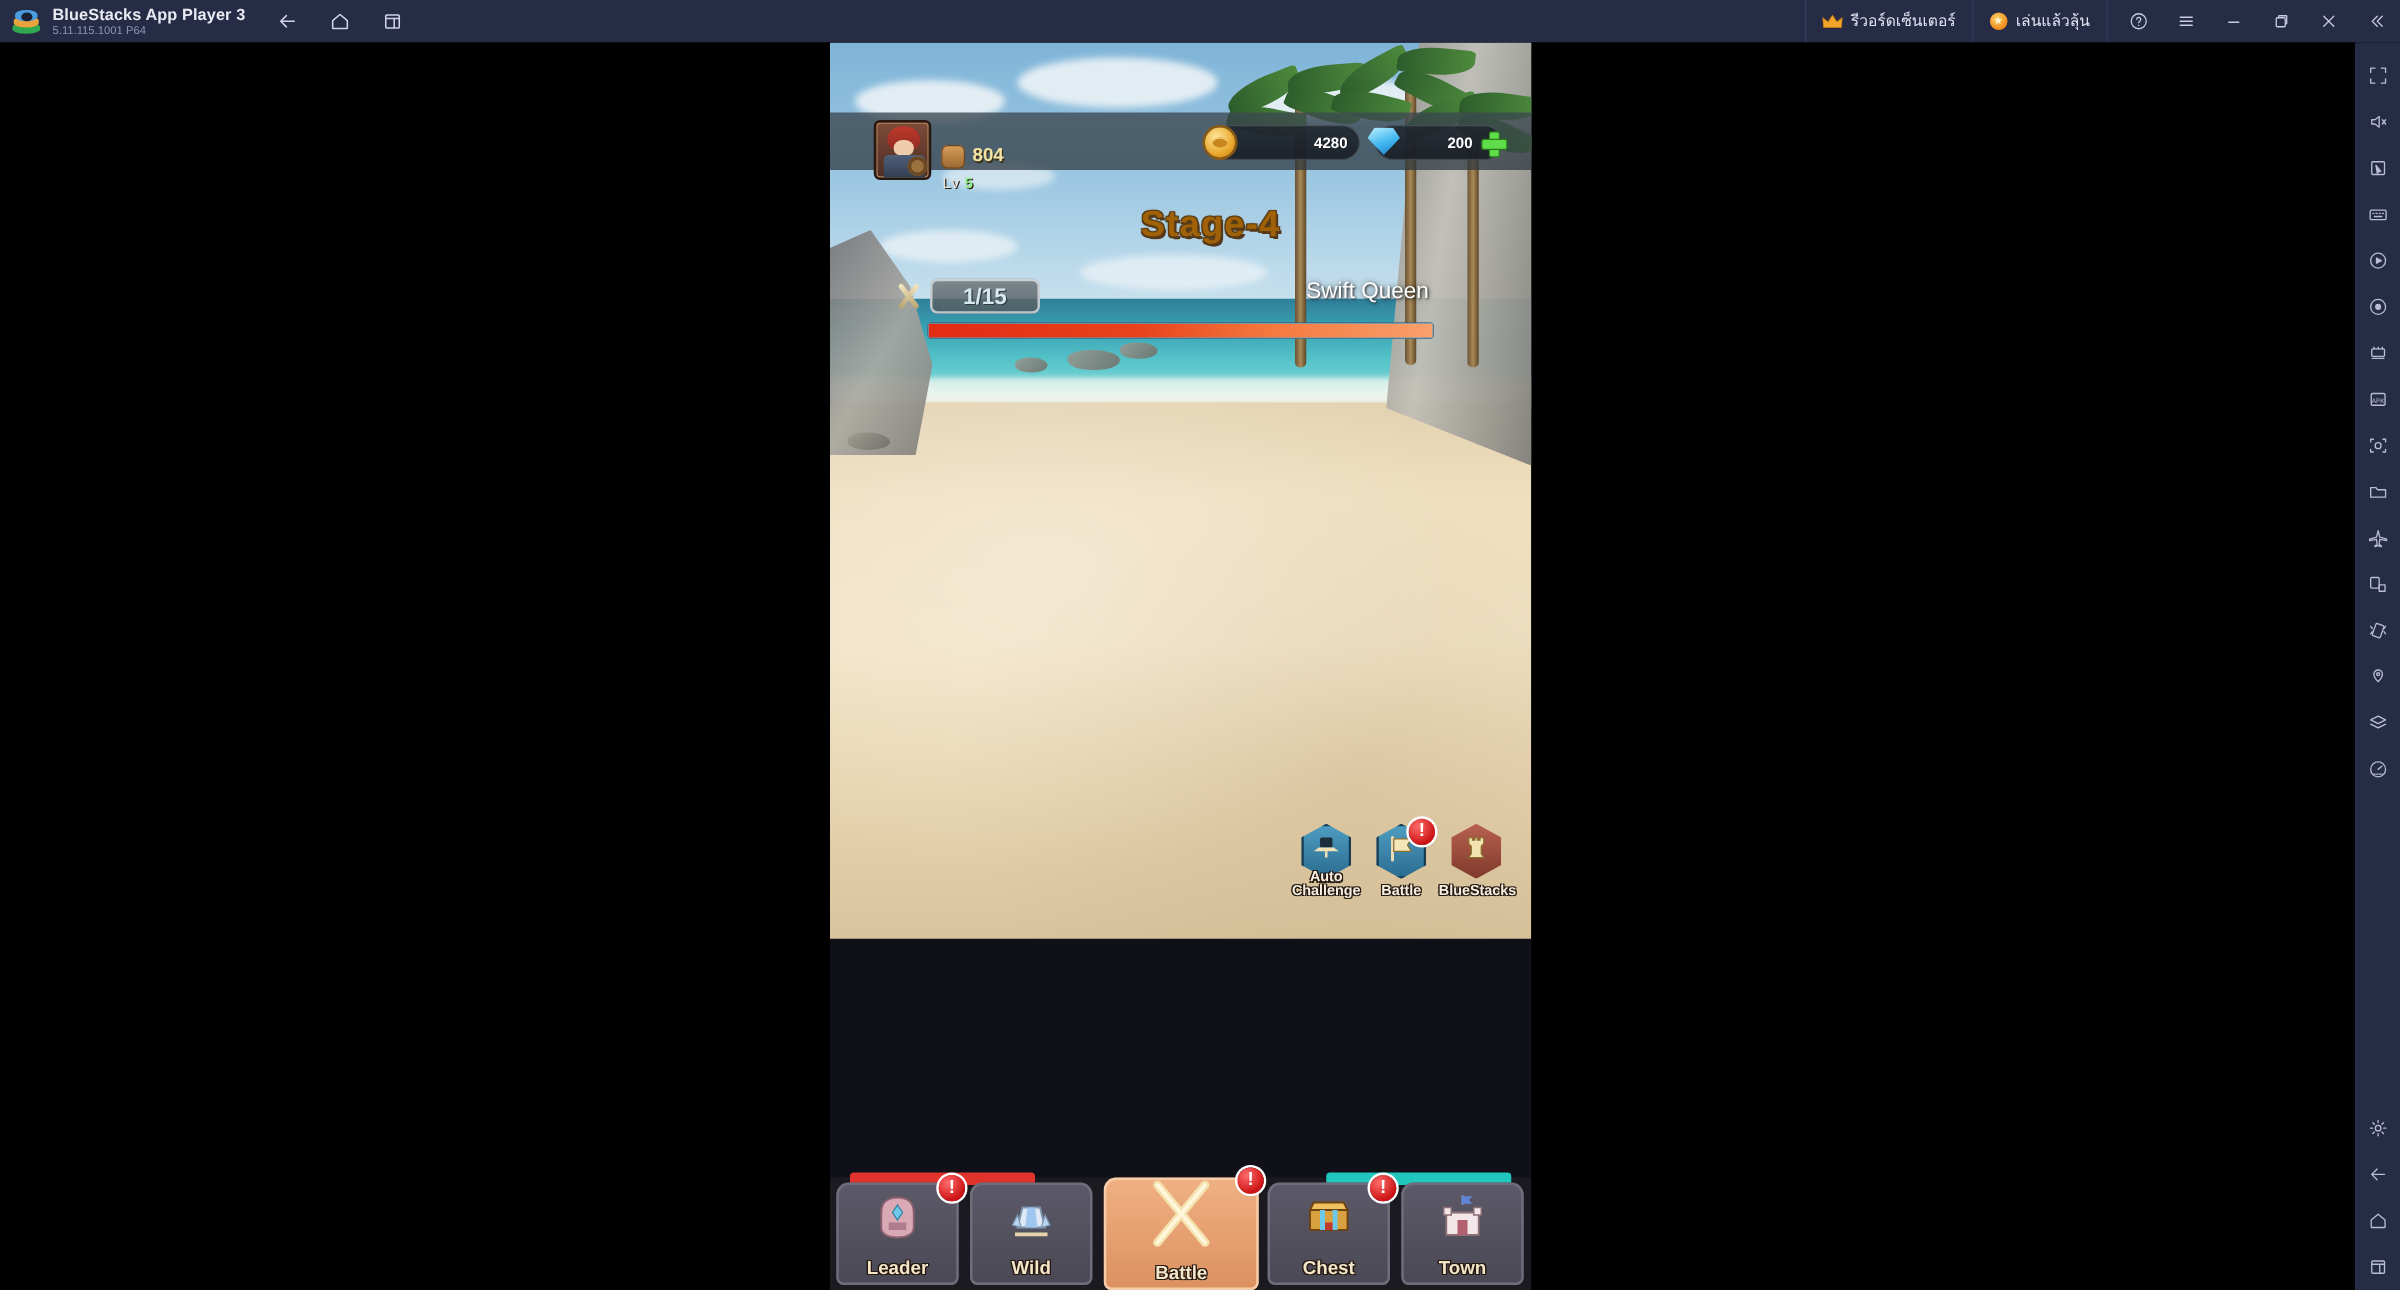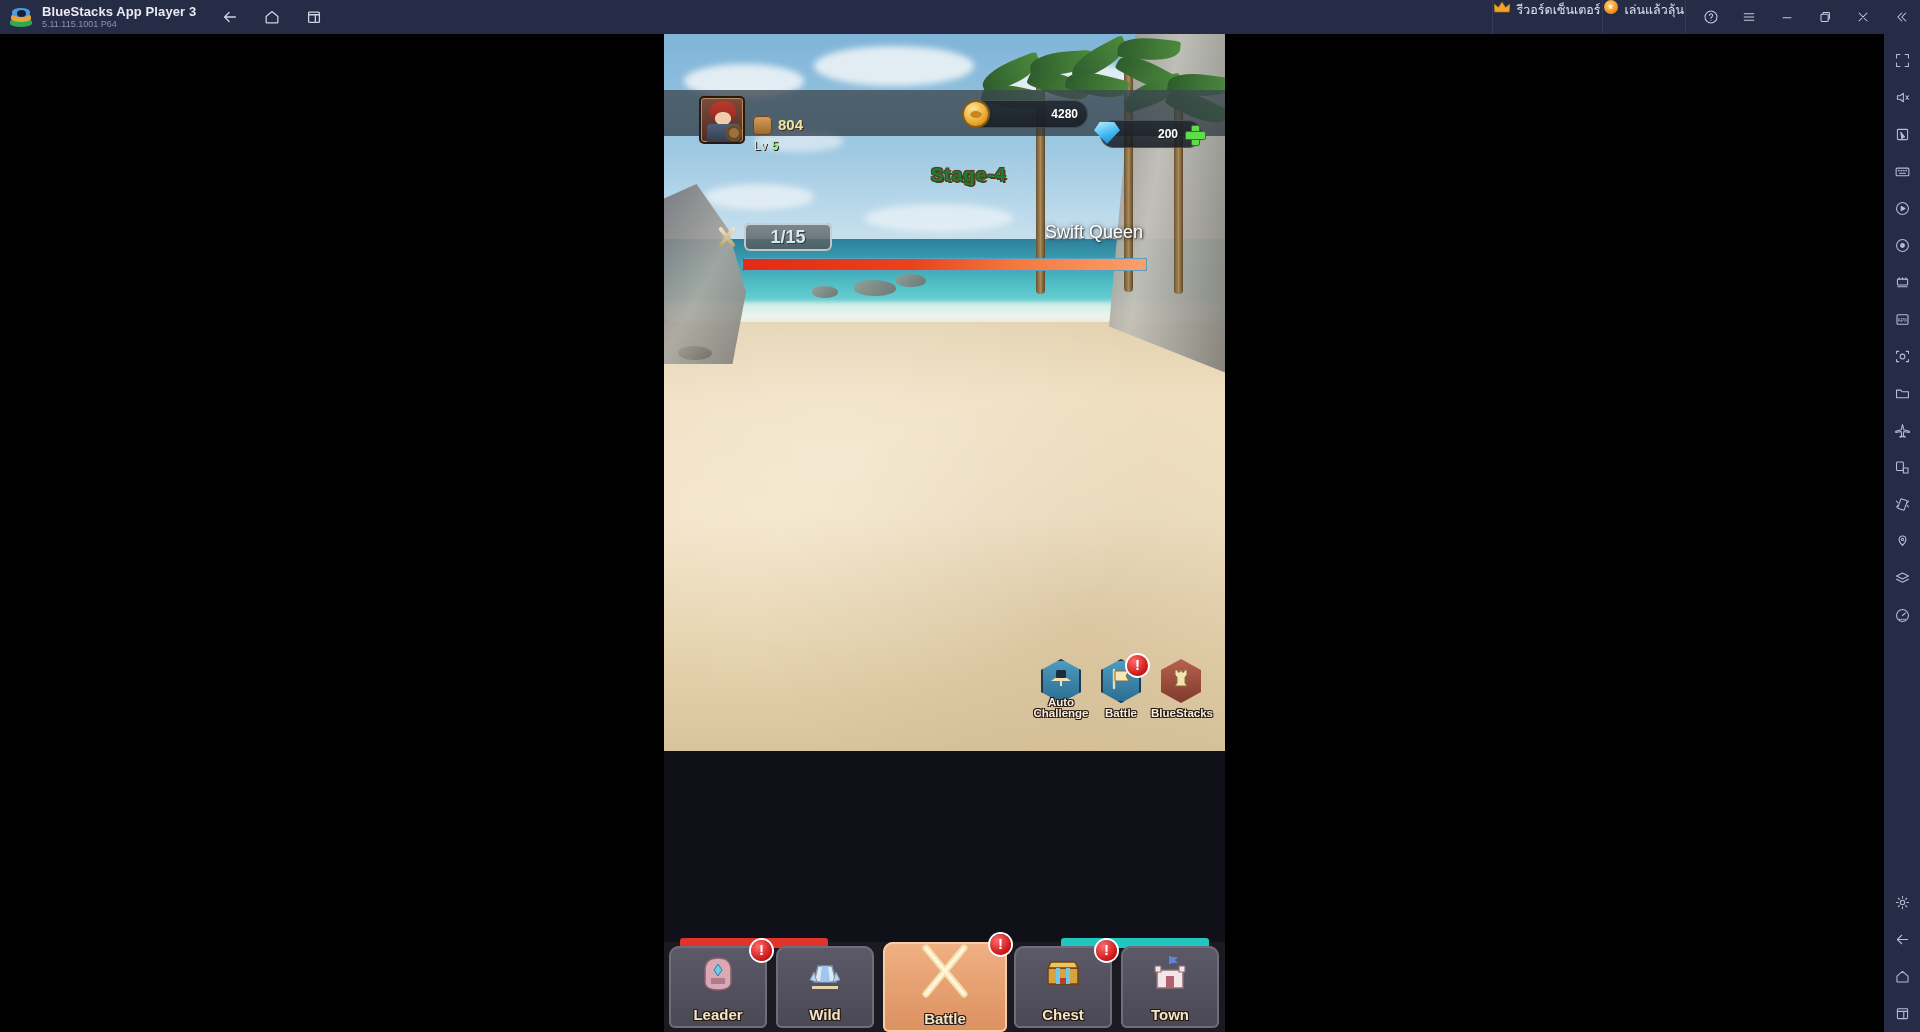--- a/index.html
+++ b/index.html
@@ -23,21 +23,21 @@
   .bs-title { margin-left:10px; line-height:1.05; }
   .bs-title .t1 { font-size:13px; color:#e9eaf2; font-weight:bold; letter-spacing:.1px; }
   .bs-title .t2 { font-size:9px; color:#8d93b0; margin-top:1px; }
 
   .navicons { display:flex; align-items:center; margin-left:22px; gap:18px; }
   .navicons .ni { width:24px; height:24px; display:flex; align-items:center; justify-content:center;
                   color:#cfd3e6; }
   .navicons .ni svg { width:18px; height:18px; stroke:#cfd3e6; fill:none; stroke-width:1.4; }
 
   .tb-right { position:absolute; right:0; top:0; height:34px; display:flex; align-items:center; }
-  .promo { display:flex; height:34px; padding:0 1px; gap:7px;
+  .promo { display:flex; align-items:center; height:34px; padding:0 13px; gap:7px;
            border-left:1px solid #343a5c;font-family:Liberation Serif, serif; }
   .promo .ptxt { font-size:12.5px; color:#dfe2f0; }
   .crown { width:16px; height:12px; position:relative; }
   .crown svg { width:16px; height:13px; }
   .dot-orange { width:14px; height:14px; border-radius:50%;
       background:radial-gradient(circle at 40% 35%, #ffd36b, #f08a1d 70%); position:relative; }
   .dot-orange:after{content:"";position:absolute;left:3.5px;top:3px;width:7px;height:7px;
       background:#fff4cf;clip-path:polygon(50% 0,61% 35%,98% 35%,68% 57%,79% 92%,50% 70%,21% 92%,32% 57%,2% 35%,39% 35%);}
 
   .winbtns { display:flex; align-items:center; height:34px; padding-left:6px; border-left:1px solid #343a5c;}
@@ -113,36 +113,36 @@
              background:linear-gradient(#d9a05a,#9a6630); box-shadow:inset 0 0 0 1px #6b4420; }
   .pw { position:absolute; left:114px; top:82px; font-size:15px; color:#f1e4a4; font-weight:bold;
         text-shadow:1px 1px 0 #3a2e18;text-align:center; }
 
   .res { position:absolute; top:66px; height:28px; border-radius:14px;
          background:linear-gradient(rgba(30,36,44,.82),rgba(20,25,32,.86));
          box-shadow:inset 0 0 0 1px rgba(180,190,200,.25);
          display:flex; align-items:center; padding:0 10px 0 26px; }
   .res .num { font-size:12px; color:#ffffff; font-weight:bold; text-shadow:1px 1px 0 #1b2029; }
   #gold { left:304px; width:120px; justify-content:flex-end; }
-  #gem  { left:436px; width:102px; justify-content:flex-end; padding-right:24px;margin-top:20px; }
+  #gem  { left:436px; width:102px; justify-content:flex-end; padding-right:24px; }
   .coin { position:absolute; left:-4px; top:2px; width:24px; height:24px; border-radius:50%;
           background:radial-gradient(circle at 38% 32%, #ffe79a, #e7a326 65%, #b5761a);
           box-shadow:0 0 0 2px #8b5a12; }
   .coin:after{content:"";position:absolute;left:6px;top:8px;width:12px;height:8px;border-radius:50%;
           background:#c9861c; box-shadow:inset 0 1px 0 #f6d182;}
   .gemico { position:absolute; left:-6px; top:2px; width:26px; height:22px;
           background:linear-gradient(160deg,#bdf0ff,#3fb6ef 55%,#1b7bc4);
           clip-path:polygon(22% 0,78% 0,100% 38%,50% 100%,0 38%); }
   .plusbtn { position:absolute; right:-2px; top:5px; width:19px; height:19px; }
   .plusbtn:before,.plusbtn:after{content:"";position:absolute;background:#5fdc4a;border:1px solid #2a7a1e;}
   .plusbtn:before{left:6px;top:0;width:7px;height:19px;border-radius:2px;}
   .plusbtn:after{left:0;top:6px;width:19px;height:7px;border-radius:2px;}
 
   .stagename { position:absolute; left:0; right:0; top:130px; text-align:center;
-    font-size:19px; font-weight:bold; color:#15803d; letter-spacing:1px;
+    font-size:29px; font-weight:bold; color:#a16207; letter-spacing:1px;
     text-shadow:0 0 2px #6b4a14, 2px 2px 0 #54381a, -1px -1px 0 #54381a, 1px -1px 0 #54381a, -1px 1px 0 #54381a;margin-left:48px; }
 
   .waveico { position:absolute; left:52px; top:192px; width:22px; height:22px; }
   .waveico:before,.waveico:after{content:"";position:absolute;left:9px;top:-1px;width:4px;height:24px;
      background:linear-gradient(#f3e6c0,#b8a270); border-radius:2px;}
   .waveico:before{transform:rotate(38deg);} .waveico:after{transform:rotate(-38deg);}
   .wavebox { position:absolute; left:80px; top:189px; width:88px; height:28px; border-radius:6px;
      background:linear-gradient(rgba(112,122,126,.85),rgba(78,88,92,.85));
      box-shadow:inset 0 0 0 2px rgba(228,232,236,.75);
      display:flex; align-items:center; justify-content:center; }

